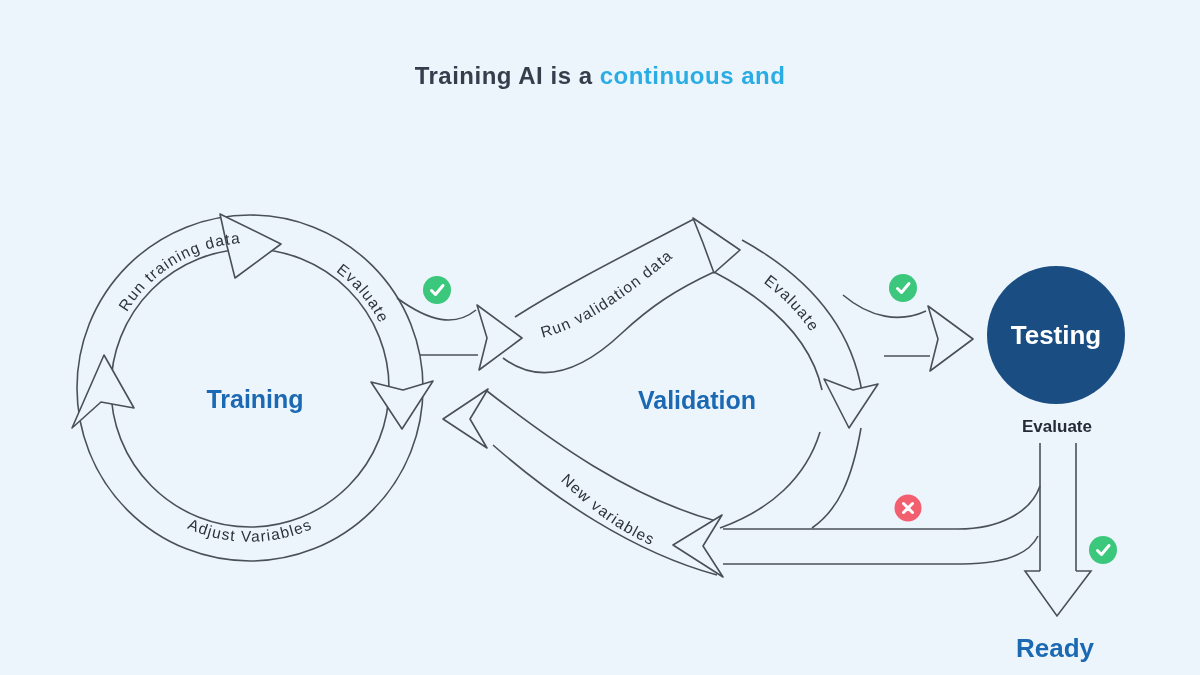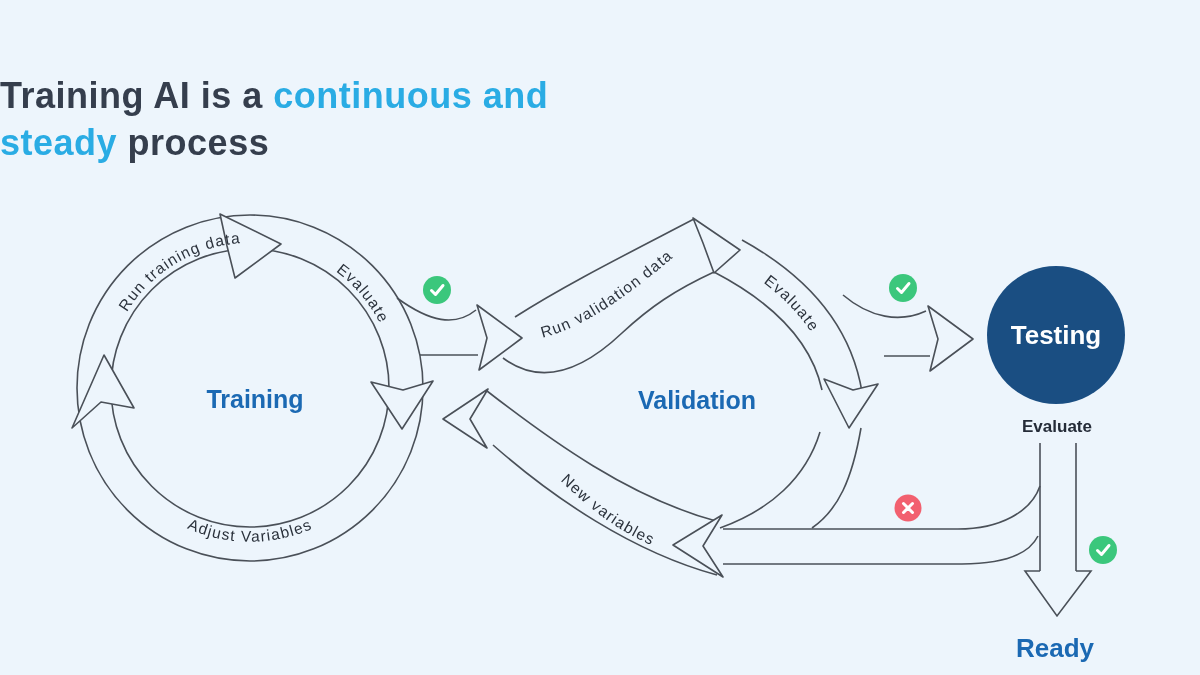--- a/index.html
+++ b/index.html
@@ -1,39 +1,38 @@
 <!DOCTYPE html>
 <html><head>
 <meta charset="utf-8">
 <style>
   html,body{margin:0;padding:0;}
   body{font-family:"Liberation Sans",sans-serif;}
   .stage{position:relative;width:1200px;height:675px;background:#edf5fc;overflow:hidden;}
-  .title{position:absolute;top:72px;left:0;width:100%;
-         font-size:36px;font-weight:800;letter-spacing:.5px;line-height:47px;}
+  .title{position:absolute;top:52px;left:0;width:100%;text-align:center;
+         font-size:24px;font-weight:800;letter-spacing:.5px;line-height:47px;}
   .title .dark{color:#353e4d;}
   .title .blue{color:#2aace4;}
   svg{position:absolute;left:0;top:0;}
   .ln{fill:none;stroke:#4a5058;stroke-width:1.6;}
   .ah{fill:#edf5fc;stroke:#4a5058;stroke-width:1.6;stroke-linejoin:round;}
   .curved{font-size:15.5px;letter-spacing:1.2px;fill:#2b323c;font-weight:500;}
   .node{font-size:25px;font-weight:bold;fill:#1b69b3;text-anchor:middle;}
   .node-testing{font-size:26px;font-weight:bold;fill:#ffffff;text-anchor:middle;}
   .node-ready{font-size:26px;font-weight:bold;fill:#1b69b3;text-anchor:middle;}
   .static-eval{font-size:17px;font-weight:600;fill:#252c38;text-anchor:middle;}
   .icon-mark{fill:none;stroke:#ffffff;stroke-width:3;stroke-linecap:round;stroke-linejoin:round;}
 </style>
 </head>
 <body>
 
 <div class="stage">
 
   <div class="title">
     <div><span class="dark">Training AI is a</span> <span class="blue">continuous and</span></div>
-    <div><span class="blue">steady</span> <span class="dark">process</span></div>
   </div>
 
   <svg width="1200" height="675" viewBox="0 0 1200 675">
     <defs>
       <path id="p-run-training" d="M 119,327 A 145,145 0 0 1 258,243"></path>
       <path id="p-evaluate1" d="M 309,256 A 145,145 0 0 1 391,353"></path>
       <path id="p-adjust" d="M 155,509 A 154,154 0 0 0 345,509"></path>
       <path id="p-run-validation" d="M 528,340 C 572,336 625,300 685,247"></path>
       <path id="p-evaluate2" d="M 730,262 C 776,286 818,325 833,380"></path>
       <path id="p-new-variables" d="M 548,468 C 590,512 625,536 668,552"></path>

